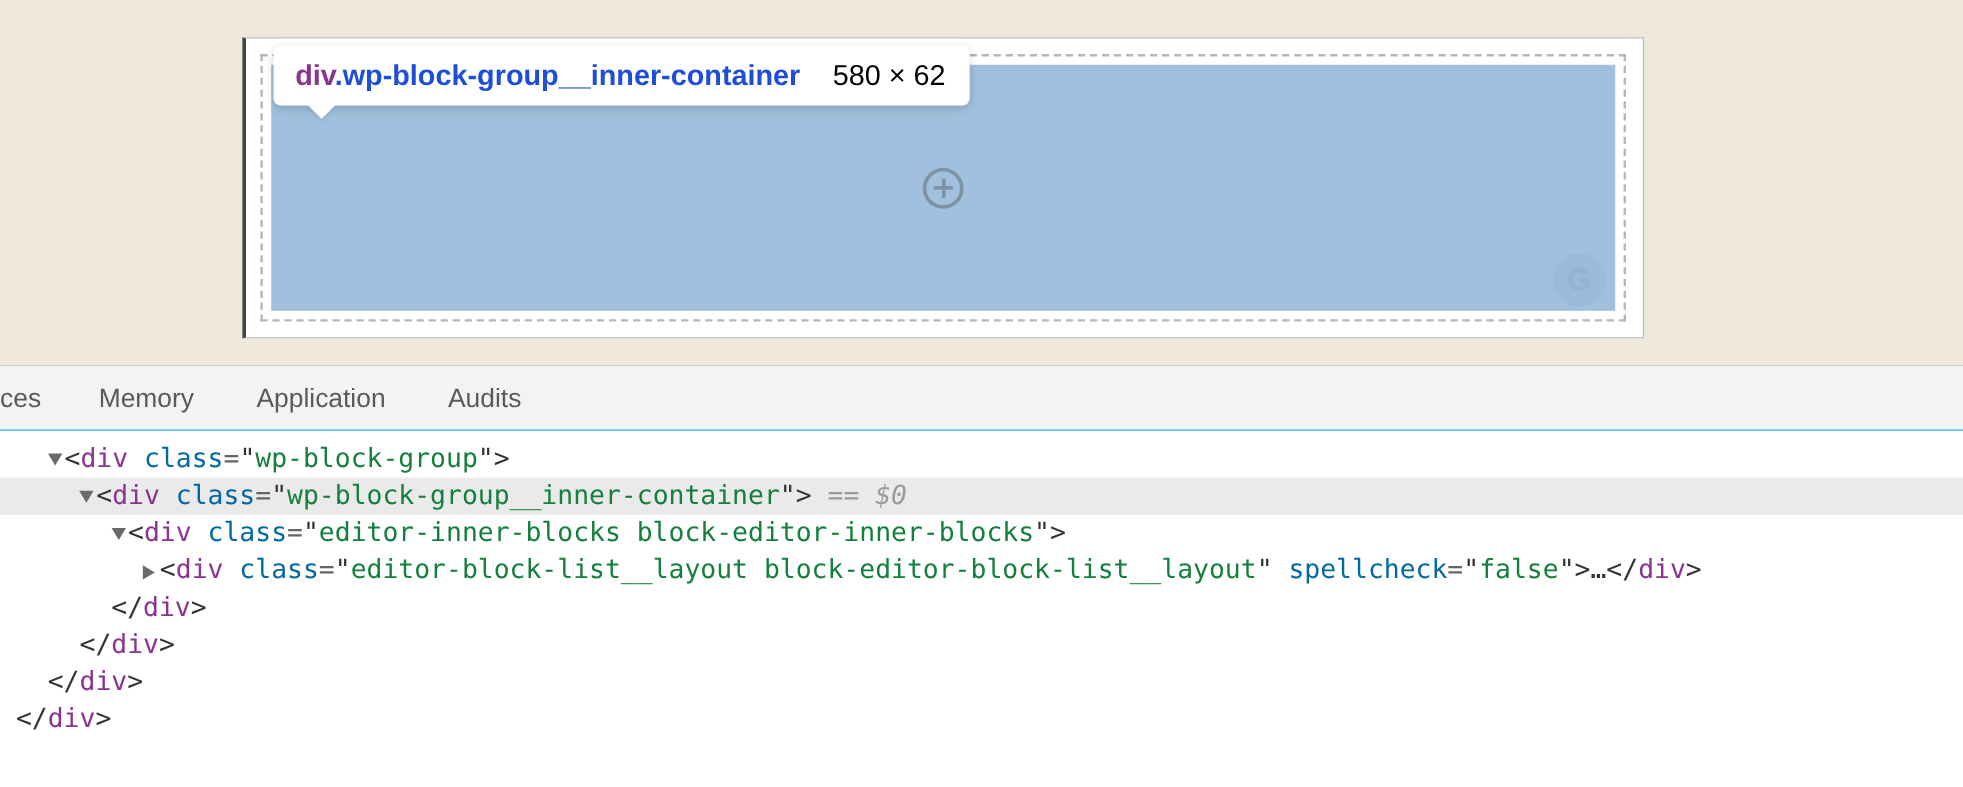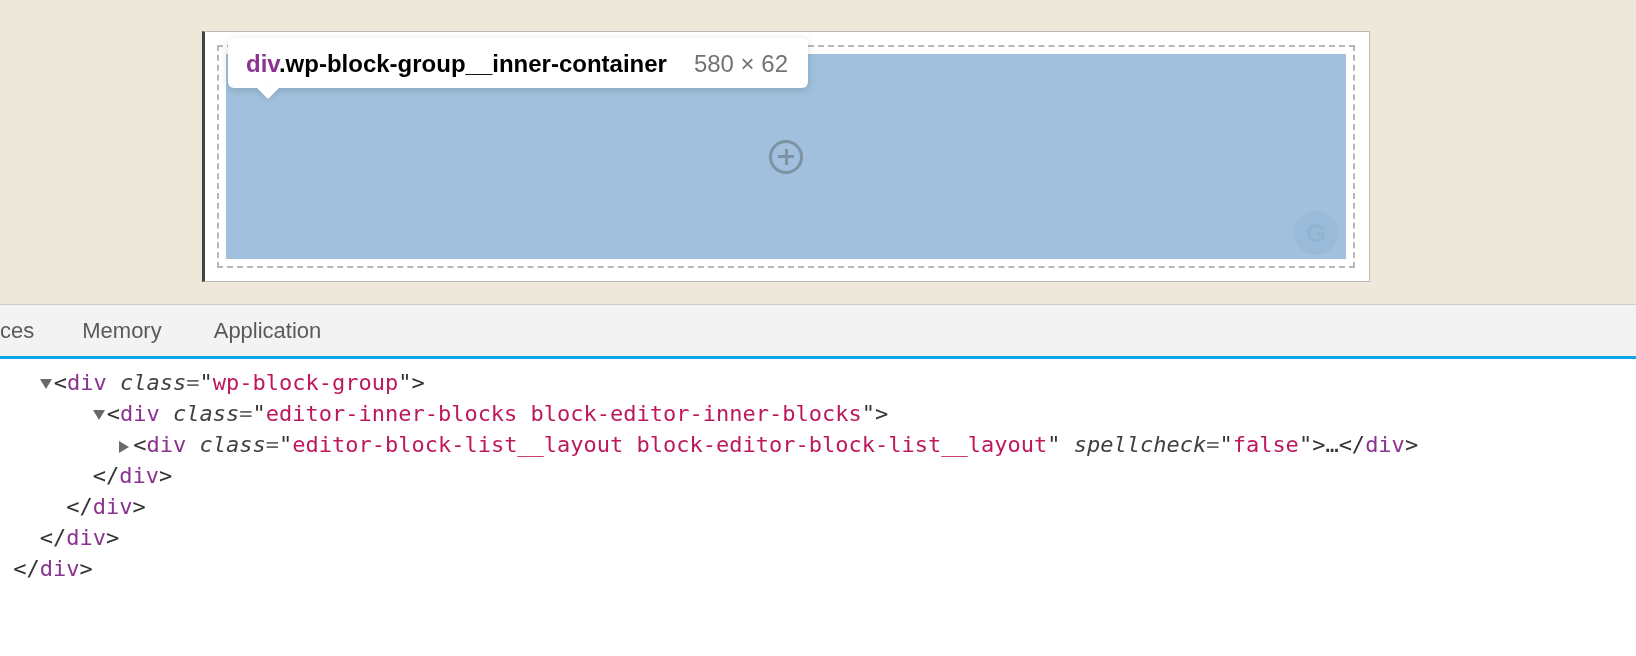--- a/index.html
+++ b/index.html
@@ -106,26 +106,26 @@
       left: 28px;
       bottom: -11px;
       width: 0;
       height: 0;
       border-left: 12px solid transparent;
       border-right: 12px solid transparent;
       border-top: 12px solid #fff;
       filter: drop-shadow(0 2px 2px rgba(0,0,0,0.08));
     }
     .tooltip-tag { color: #8a3391; font-weight: 700; }
-    .tooltip-class { color: #000000; font-weight: 700; word-break: break-all;}
-    .tooltip-dims { color: #737373; float: right; margin-left: 20px; position: absolute; right: 20px; top: 12px;}
+    .tooltip-class { color: #1d4ed8; font-weight: 700; word-break: break-all;}
+    .tooltip-dims { color: #000000; float: right; margin-left: 20px; position: absolute; right: 20px; top: 12px;}
     
     .tabs {
       border-top: 1px solid #ccc;
-      border-bottom: 3px solid #0ea5e9;
+      border-bottom: 1px solid #0ea5e9;
       background: #f3f3f3;
       height: 55px;
       display: flex;
       align-items: center;
       padding-left: 0;
     }
     .tab {
       font-size: 22px;
       color: #5a5a5a;
       padding: 0 26px;
@@ -155,23 +155,23 @@
     .arrow.right {
       border-top: 6px solid transparent;
       border-bottom: 6px solid transparent;
       border-left: 10px solid #6a6a6a;
       border-right: 0;
       vertical-align: -1px;
       margin-right: 4px;
     }
     .t-bracket { color: #333; }
     .t-tag { color: #8a3391; }
-    .t-attr { color: #404040; font-style: italic; }
+    .t-attr { color: #0369a1; }
     .t-eq { color: #666; }
-    .t-str { color: #be185d; margin-top: 45px; }
+    .t-str { color: #15803d; margin-top: 45px; }
     .t-dim { color: #9a9a9a; font-style: italic;}
     .t-ellip { color: #333; }
   </style>
 </head>
 <body>
 
 <div class="preview-area">
   <div class="block-outer">
     <div class="block-dashed">
       <div class="block-highlight">
@@ -185,23 +185,25 @@
     <span class="tooltip-dims">580 × 62</span>
     <span class="tooltip-tag">div</span><span class="tooltip-class">.wp-block-group__inner-container</span>
     <div class="tooltip-arrow"></div>
   </div>
 </div>
 
 <div class="tabs">
   <div class="tab first">ces</div>
   <div class="tab">Memory</div>
   <div class="tab">Application</div>
+  <div class="tab">Audits</div>
 </div>
 
 <div class="elements">
   <div class="line"><span>   </span><span class="arrow"></span><span class="t-bracket">&lt;</span><span class="t-tag">div</span> <span class="t-attr">class</span><span class="t-eq">=</span><span class="t-bracket">"</span><span class="t-str">wp-block-group</span><span class="t-bracket">"</span><span class="t-bracket">&gt;</span></div>
+  <div class="line hl"><span>     </span><span class="arrow"></span><span class="t-bracket">&lt;</span><span class="t-tag">div</span> <span class="t-attr">class</span><span class="t-eq">=</span><span class="t-bracket">"</span><span class="t-str">wp-block-group__inner-container</span><span class="t-bracket">"</span><span class="t-bracket">&gt;</span><span class="t-dim"> == $0</span></div>
   <div class="line"><span>       </span><span class="arrow"></span><span class="t-bracket">&lt;</span><span class="t-tag">div</span> <span class="t-attr">class</span><span class="t-eq">=</span><span class="t-bracket">"</span><span class="t-str">editor-inner-blocks block-editor-inner-blocks</span><span class="t-bracket">"</span><span class="t-bracket">&gt;</span></div>
   <div class="line"><span>         </span><span class="arrow right"></span><span class="t-bracket">&lt;</span><span class="t-tag">div</span> <span class="t-attr">class</span><span class="t-eq">=</span><span class="t-bracket">"</span><span class="t-str">editor-block-list__layout block-editor-block-list__layout</span><span class="t-bracket">"</span> <span class="t-attr">spellcheck</span><span class="t-eq">=</span><span class="t-bracket">"</span><span class="t-str">false</span><span class="t-bracket">"</span><span class="t-bracket">&gt;</span><span class="t-ellip">…</span><span class="t-bracket">&lt;/</span><span class="t-tag">div</span><span class="t-bracket">&gt;</span></div>
   <div class="line"><span>       </span><span class="t-bracket">&lt;/</span><span class="t-tag">div</span><span class="t-bracket">&gt;</span></div>
   <div class="line"><span>     </span><span class="t-bracket">&lt;/</span><span class="t-tag">div</span><span class="t-bracket">&gt;</span></div>
   <div class="line"><span>   </span><span class="t-bracket">&lt;/</span><span class="t-tag">div</span><span class="t-bracket">&gt;</span></div>
   <div class="line"><span> </span><span class="t-bracket">&lt;/</span><span class="t-tag">div</span><span class="t-bracket">&gt;</span></div>
 </div>
 
 </body></html>

